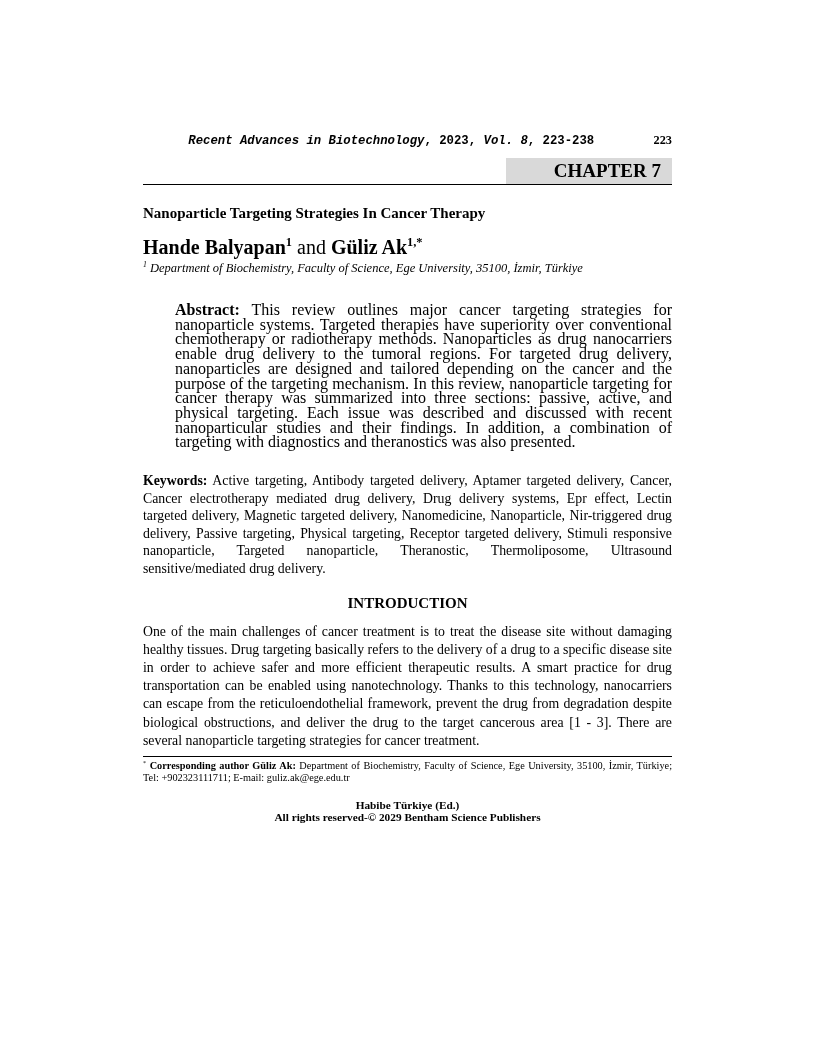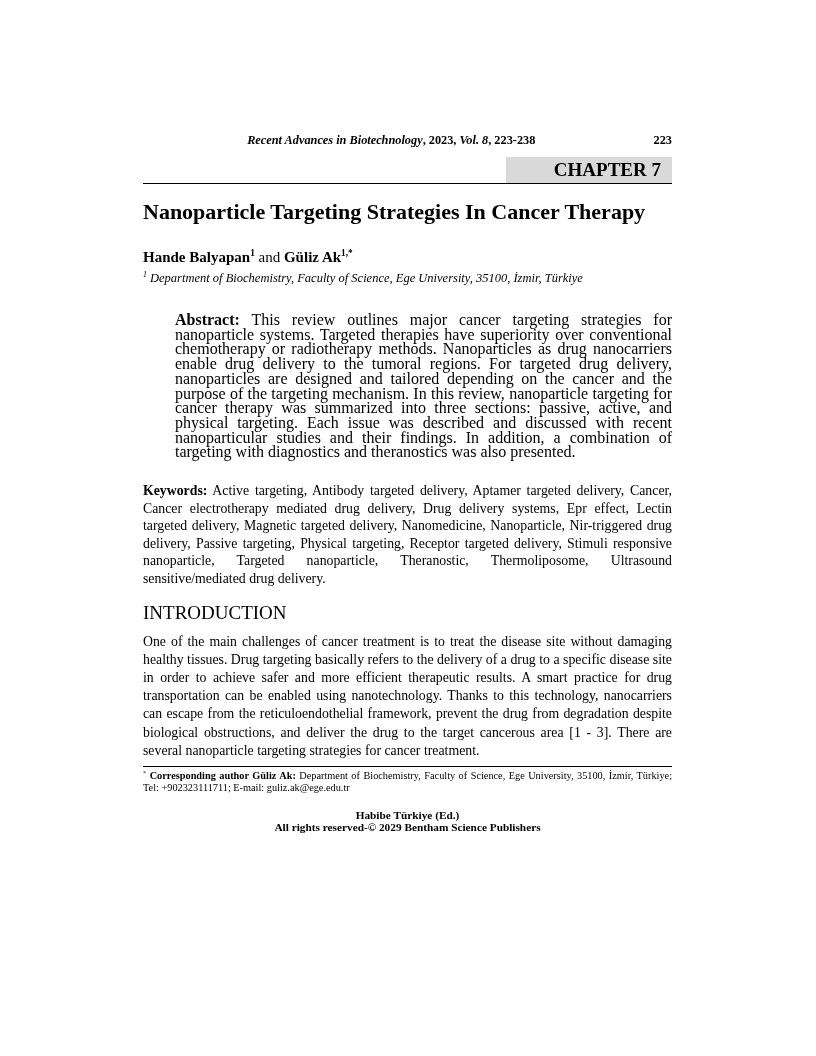--- a/index.html
+++ b/index.html
@@ -19,47 +19,47 @@
   .italic { font-style: italic; }
   sup { font-size: 62%; line-height: 0; }
 
   .header-row {
     display: flex;
     align-items: baseline;
     font-weight: bold;
     font-size: 12.3px;
     line-height: 15px;
   }
-  .journal-ref { flex: 1; text-align: center; white-space: nowrap; }
+  .journal-ref { flex: 1; text-align: center; white-space: nowrap; font-family: Liberation Mono, monospace; }
   .page-num { margin-left: 14px; }
 
   .chapter-row {
     margin-top: 9px;
     text-align: right;
     border-bottom: 1.8px solid #000;
   }
   .chapter-box {
     display: inline-block;
     font-weight: bold;
     font-size: 19px;
     line-height: 25px;
     padding: 0 11px 1px 11px;
     vertical-align: bottom;
   }
 
   .article-title {
     margin: 13px 0 0 0;
-    font-size: 22px;
+    font-size: 15px;
     font-weight: bold;
     line-height: 30px;
     text-align: justify;
   }
   .authors {
-    margin: 21px 0 0 0;
-    font-size: 15px;
+    margin: 10px 0 0 0;
+    font-size: 20px;
     line-height: 18px;
   }
   .affiliation {
     margin: 5px 0 0 0;
     font-style: italic;
     font-size: 12.5px;
     line-height: 15px;
   }
   .abstract {
     margin: 27px 0 0 32px;
@@ -68,23 +68,24 @@
     text-align: justify;
   }
   .keywords {
     margin: 22px 0 0 0;
     font-size: 13.8px;
     line-height: 17.6px;
     text-align: justify;
   }
   .section-heading {
     margin: 16px 0 0 0;
-    font-size: 19px;
-    font-weight: normal;
+    font-size: 15px;
+    font-weight: bold;
     line-height: 18px;
+    text-align: center;
   }
   .body-para {
     margin: 11px 0 0 0;
     font-size: 13.8px;
     line-height: 18.2px;
     text-align: justify;
   }
   .footnote-sep {
     margin-top: 6px;
     border-top: 1.4px solid #000;

